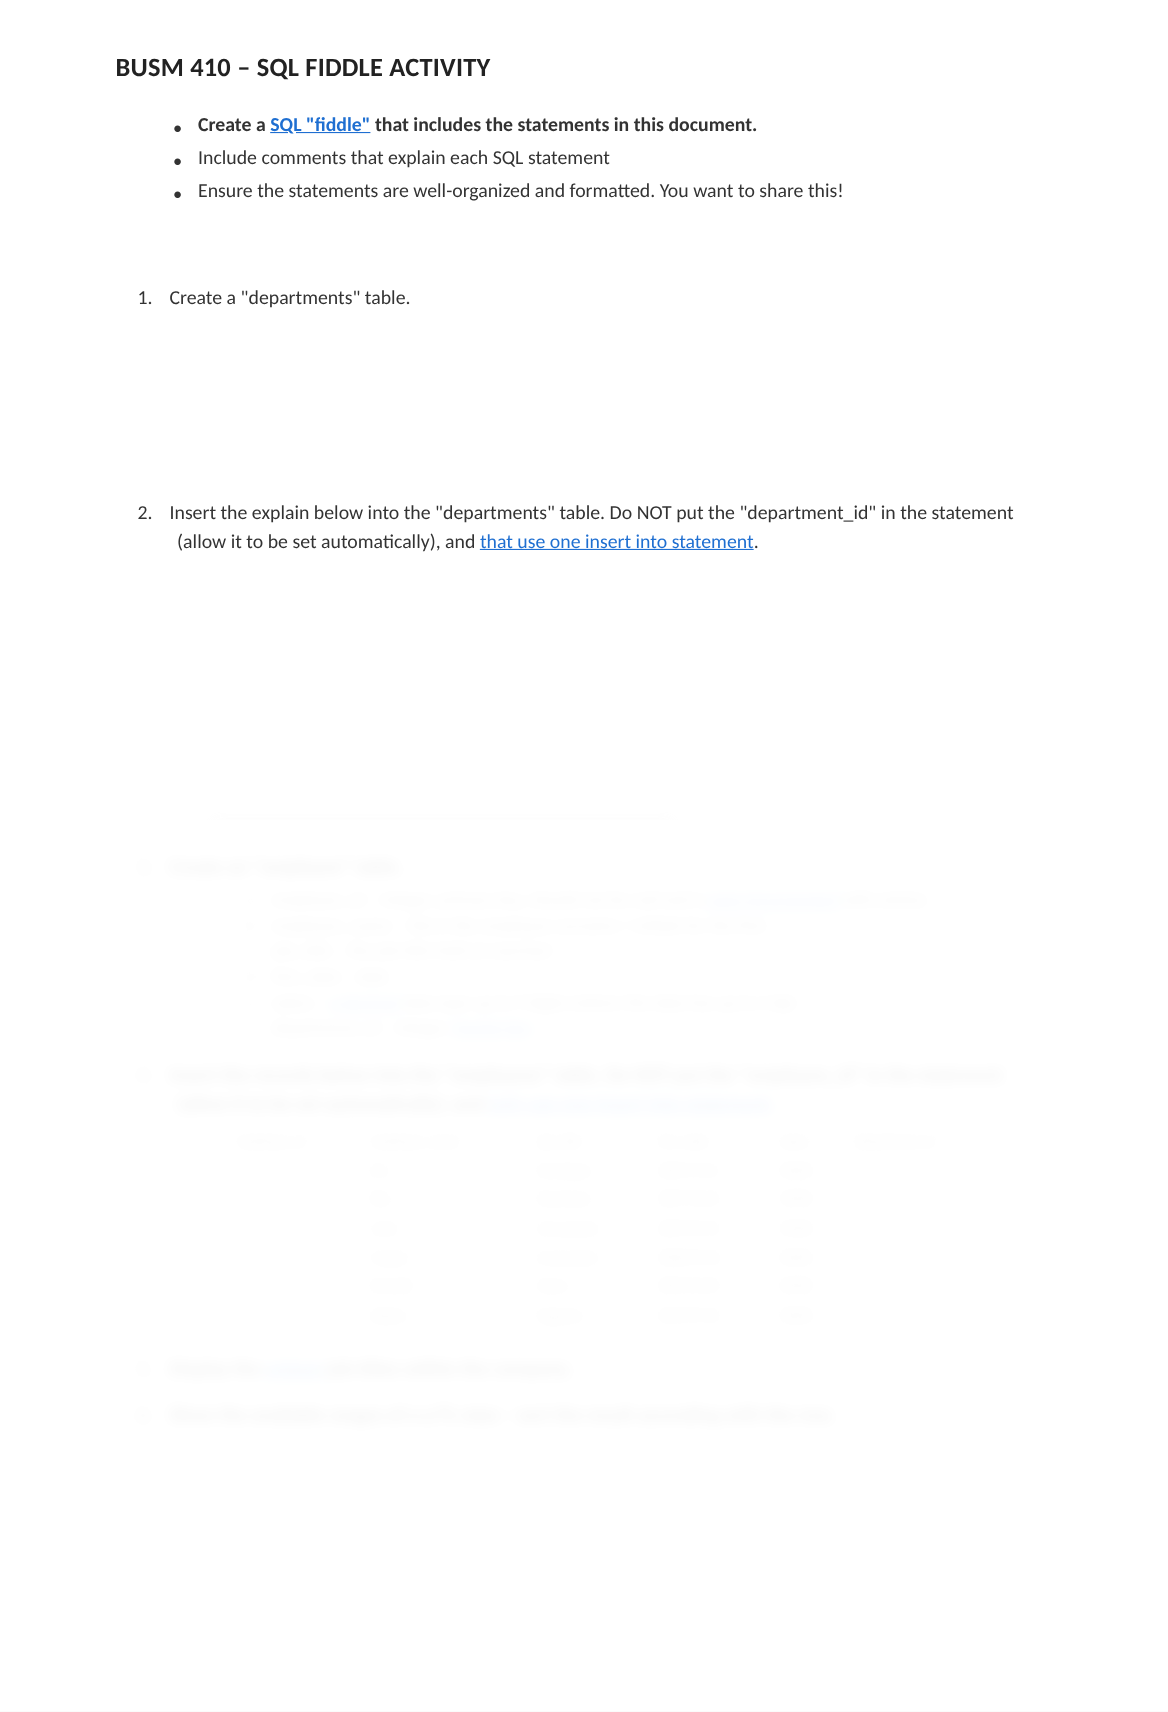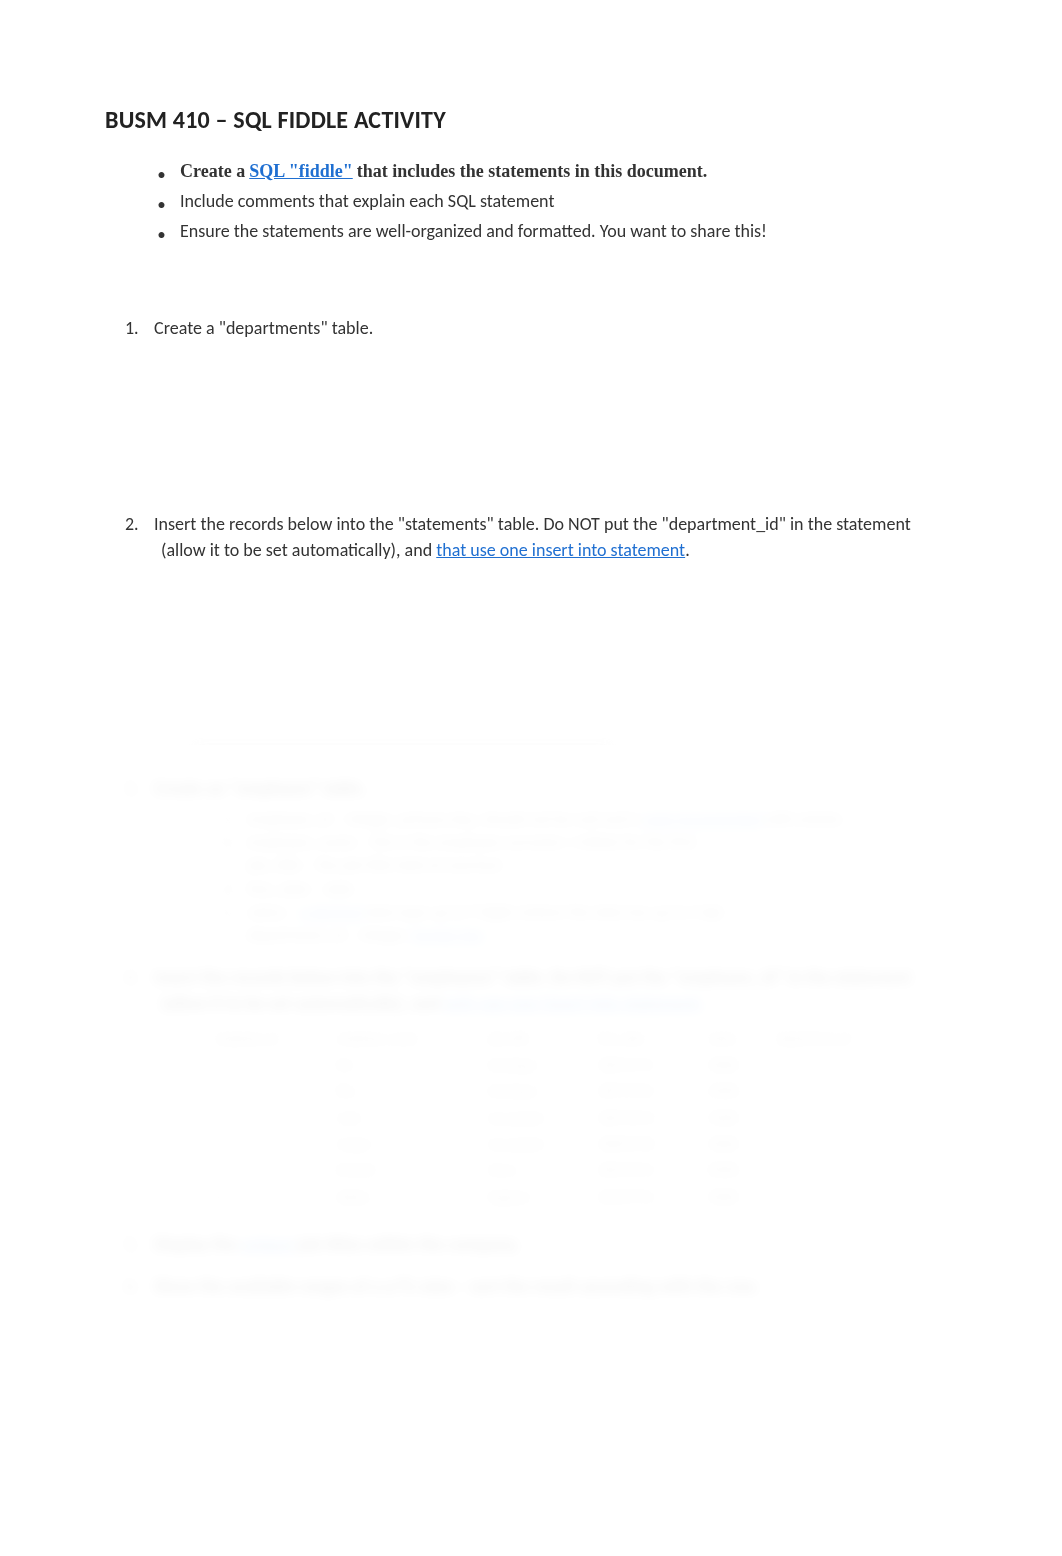--- a/index.html
+++ b/index.html
@@ -7,21 +7,21 @@
     background: #f5f5f5;
     font-family: Calibri, "Segoe UI", Arial, sans-serif;
     width: 1062px;
     height: 1556px;
     position: relative;
   }
   .page {
     background: #fff;
     width: 1062px;
     height: 1556px;
-    padding: 105px 105px 50px 105px;
+    padding: 47px 105px 50px 105px;
     position: relative;
   }
   .title {
     font-size: 24px;
     font-weight: bold;
     color: #222;
     margin-bottom: 24px;
     letter-spacing: 0.2px;
   }
   .intro-list {
@@ -38,21 +38,21 @@
     margin-bottom: 3px;
   }
   .intro-list li::before {
     content: "•";
     position: absolute;
     left: -2px;
     top: 6px;
     font-size: 14px;
     font-weight: bold;
   }
-  .bold { font-weight: bold; font-family: Liberation Serif, serif; }
+  .bold { font-weight: bold; }
   .link {
     color: #1f6fd1;
     text-decoration: underline;
   }
   .numlist {
     list-style: none;
     padding-left: 20px;
   }
   .numlist > li {
     font-size: 18px;
@@ -172,21 +172,21 @@
   </ul>
 
   <ol class="numlist">
     <li>
       <span class="num">1.</span>
       <span class="body">Create a "departments" table.</span>
     </li>
     <li>
       <span class="num">2.</span>
       <span class="body">
-        <span>Insert the records below into the "statements" table.   Do NOT put the "department_id" in the statement (allow it to be set automatically), and</span>
+        <span>Insert the explain below into the "departments" table.   Do NOT put the "department_id" in the statement (allow it to be set automatically), and</span>
         <span> </span>
         <a class="blue-text" href="#">that use one insert into statement</a><span>.</span>
       </span>
     </li>
   </ol>
 
   <div class="hidden-block">
     <hr class="thin">
     <ol class="h-numlist">
       <li>

